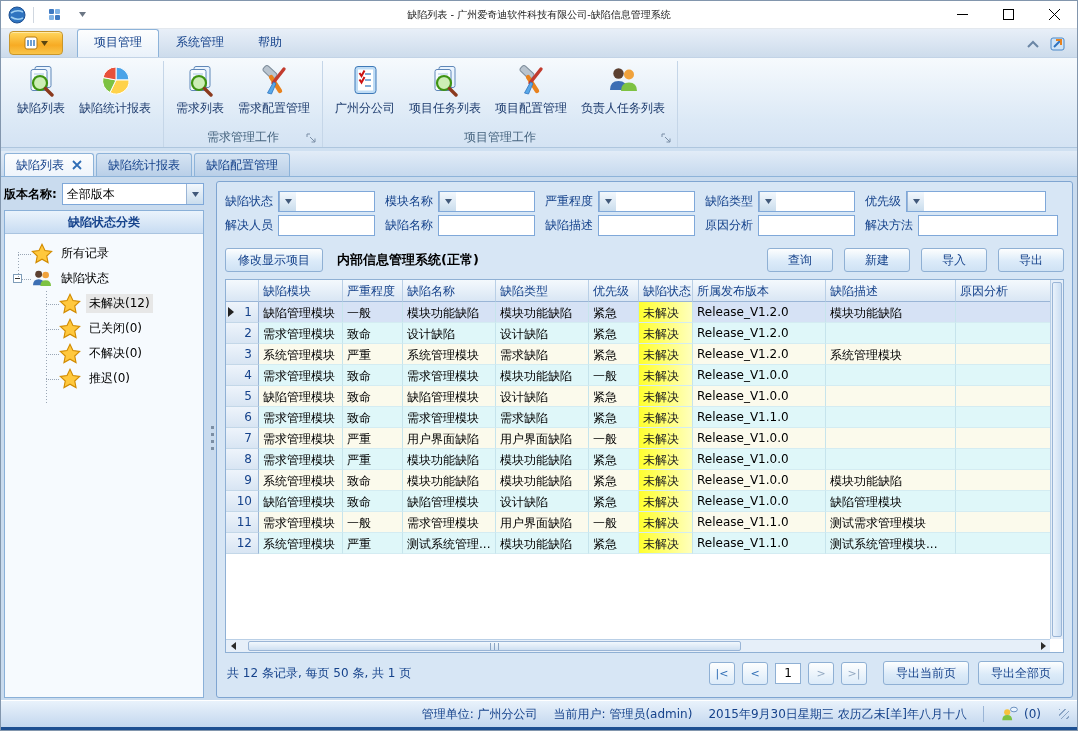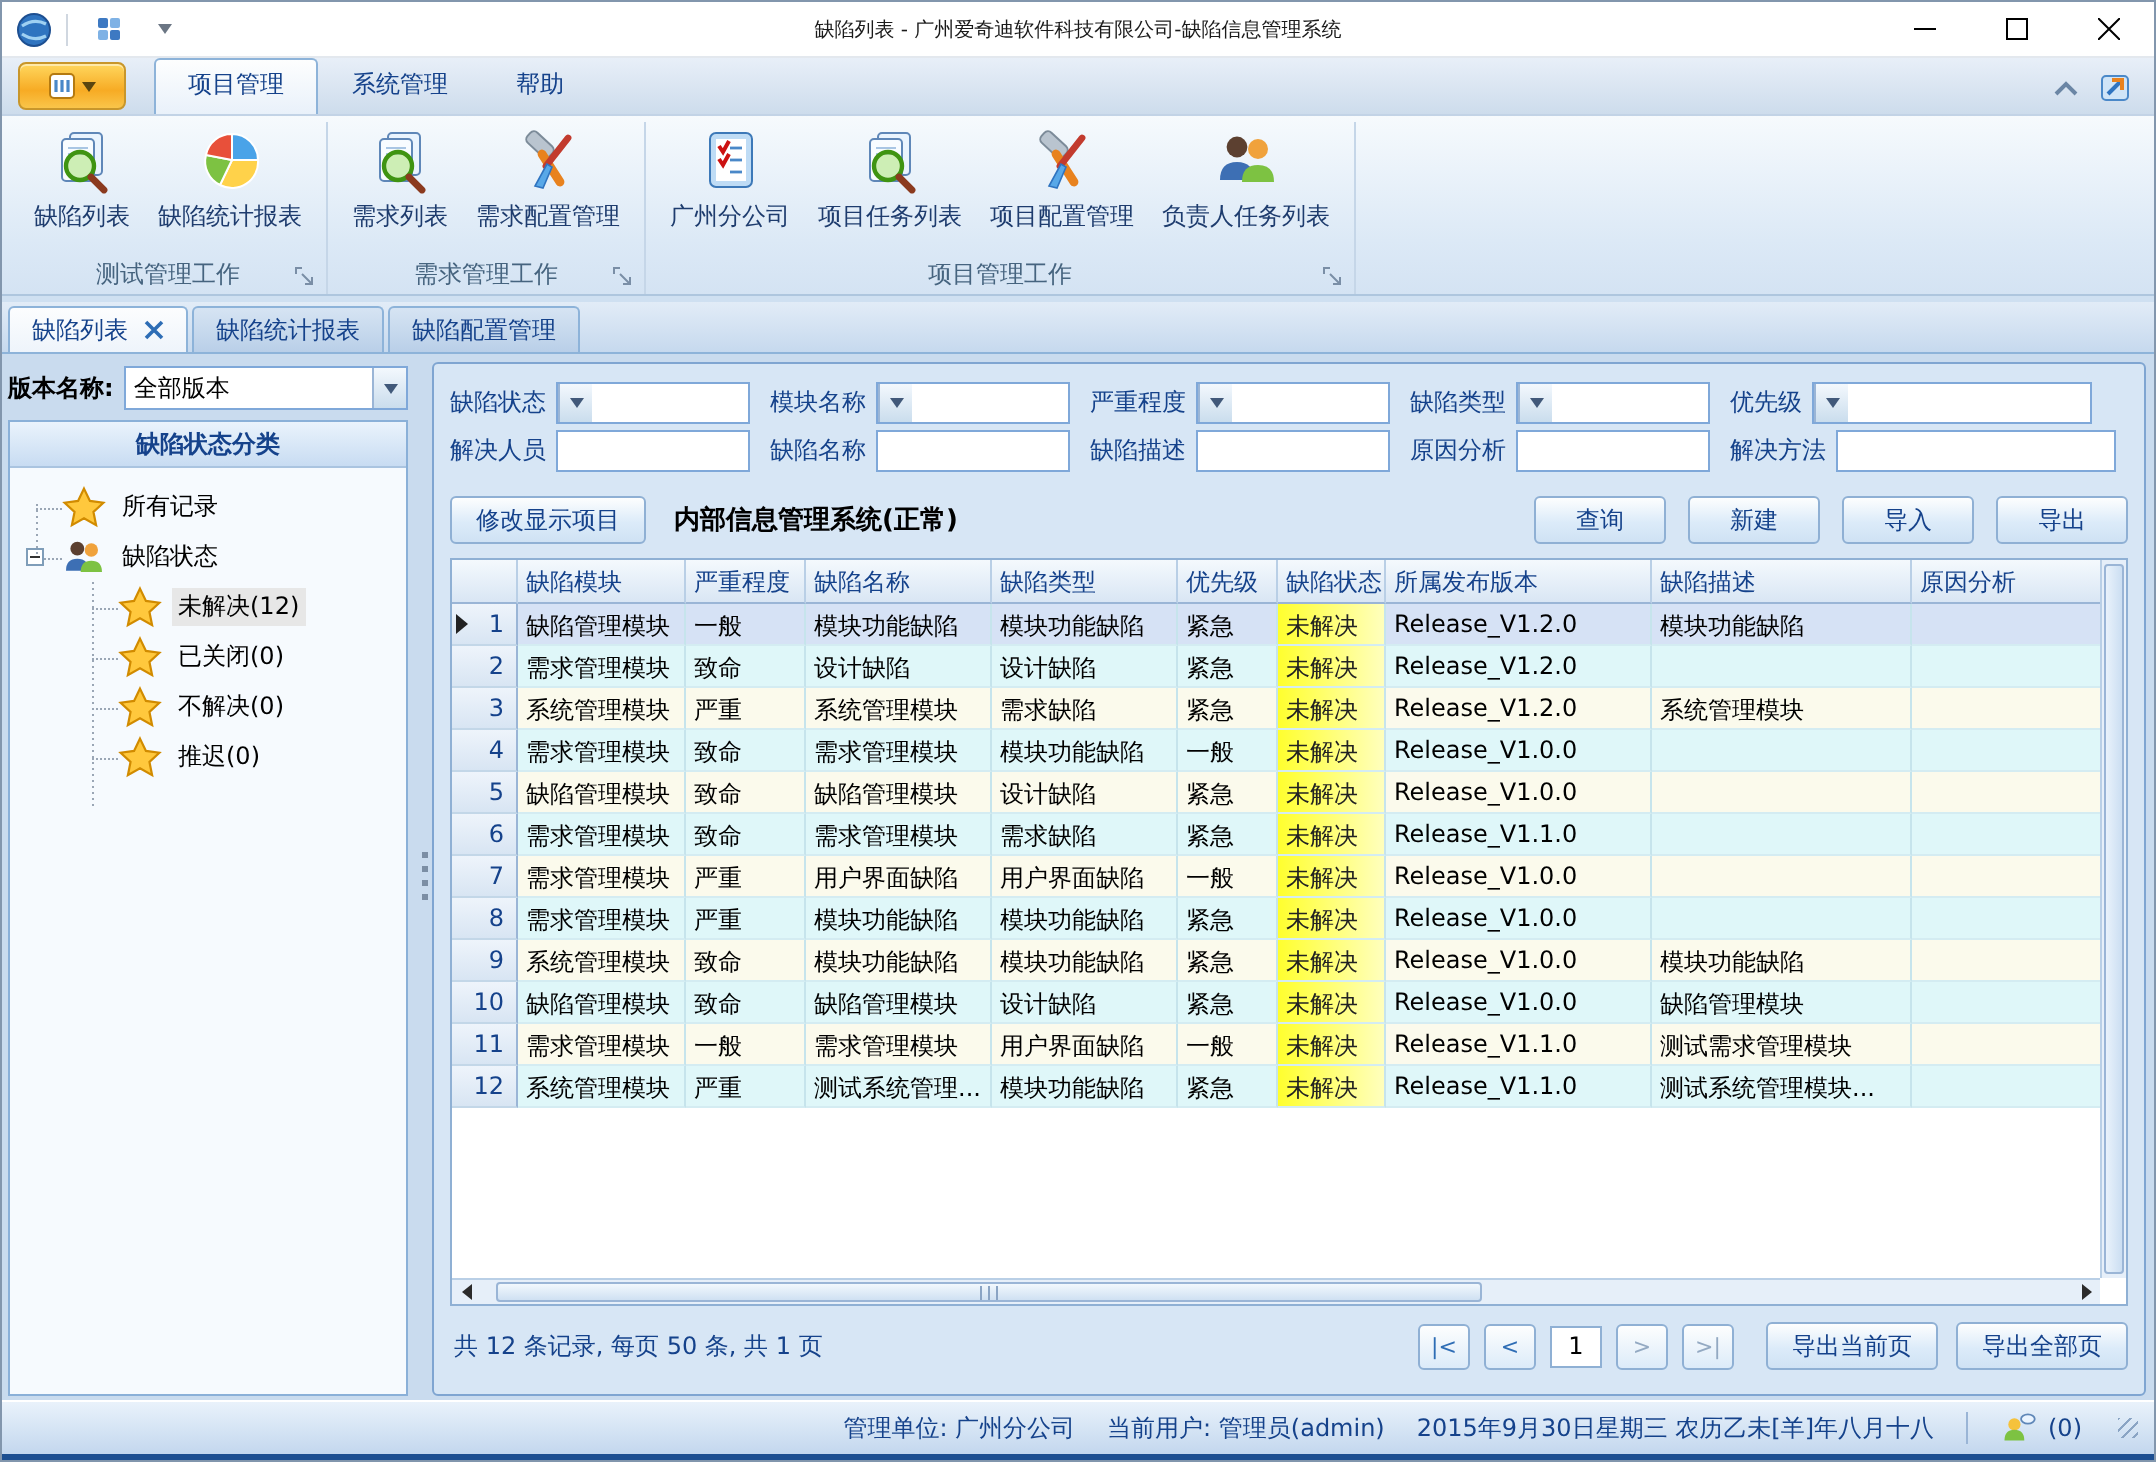--- a/index.html
+++ b/index.html
@@ -226,26 +226,20 @@
               <svg viewBox="0 0 33 33">
                 <path d="M17 16 L17 3 A13 13 0 0 1 30 16 Z" fill="#4aa3e8" stroke="#fff"></path>
                 <path d="M17 16 L30 16 A13 13 0 0 1 11 28.5 Z" fill="#ffd24a" stroke="#fff"></path>
                 <path d="M17 16 L11 28.5 A13 13 0 0 1 4 13.5 Z" fill="#7dc242" stroke="#fff"></path>
                 <path d="M17 16 L4 13.5 A13 13 0 0 1 17 3 Z" fill="#e8503a" stroke="#fff"></path>
               </svg>
             </span>
             <span class="rlabel">缺陷统计报表</span>
           </div>
         </div>
-        <div class="glabel"><span>测试管理工作</span><span class="launcher">
-            <svg viewBox="0 0 11 11">
-              <path d="M1 4 V1 H4" fill="none" stroke="#7a8ea6"></path>
-              <path d="M4 4 L9 9 M9 5.5 V9 H5.5" fill="none" stroke="#7a8ea6"></path>
-            </svg>
-          </span></div>
       </div>
       <div class="rgroup">
         <div class="rbtns">
           <div class="rbtn">
             <span class="icon32">
               <svg viewBox="0 0 33 33">
                 <rect x="10" y="2.5" width="16" height="21" rx="2" fill="#eaf4fe" stroke="#5f87b8"></rect>
                 <rect x="6" y="5.5" width="16" height="21" rx="2" fill="#f8fcff" stroke="#5f87b8"></rect>
                 <line x1="9" y1="10" x2="19" y2="10" stroke="#a9c6e4"></line>
                 <line x1="9" y1="13" x2="19" y2="13" stroke="#a9c6e4"></line>

